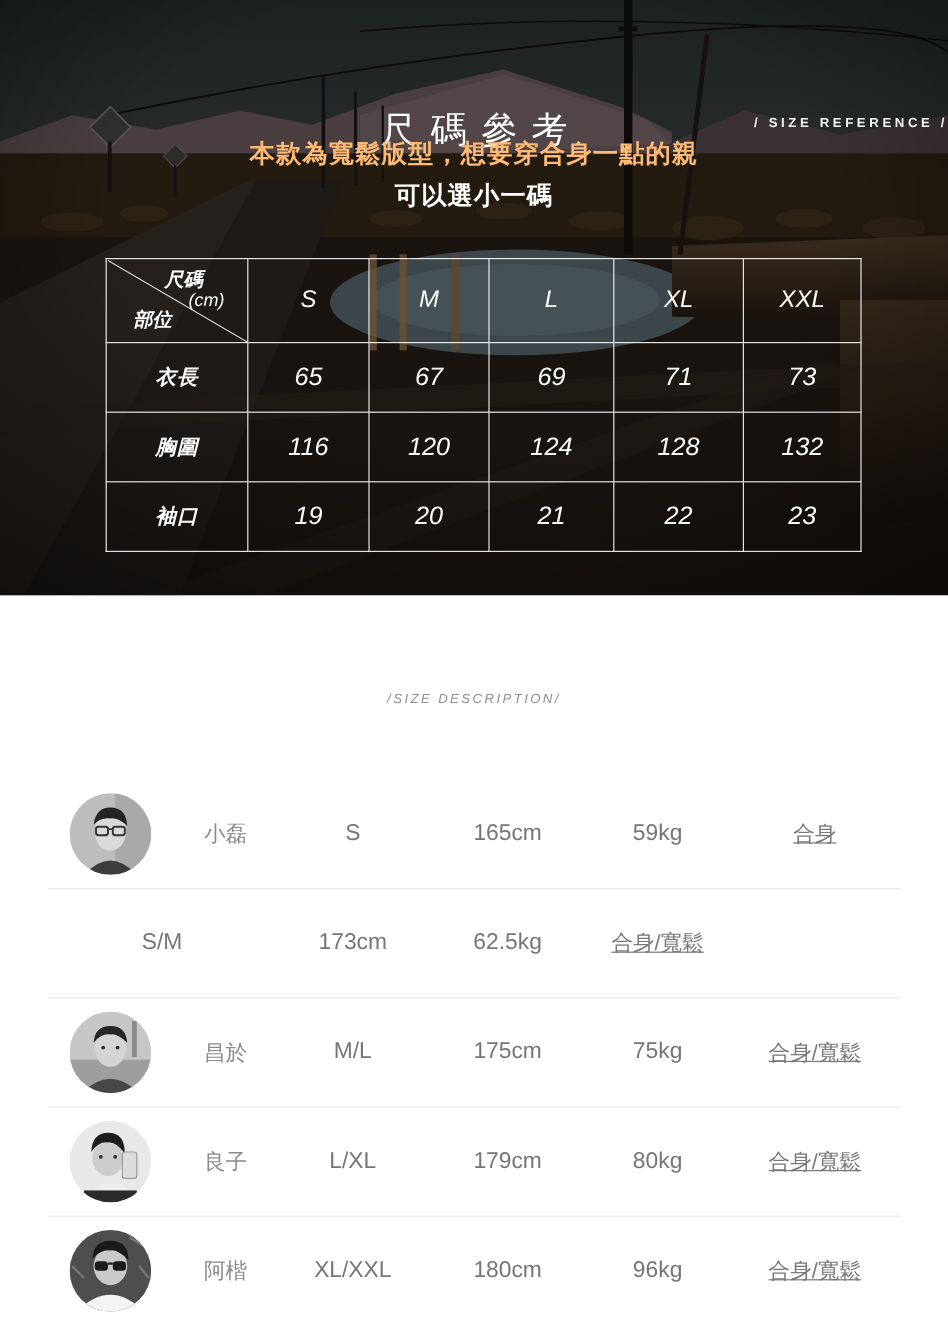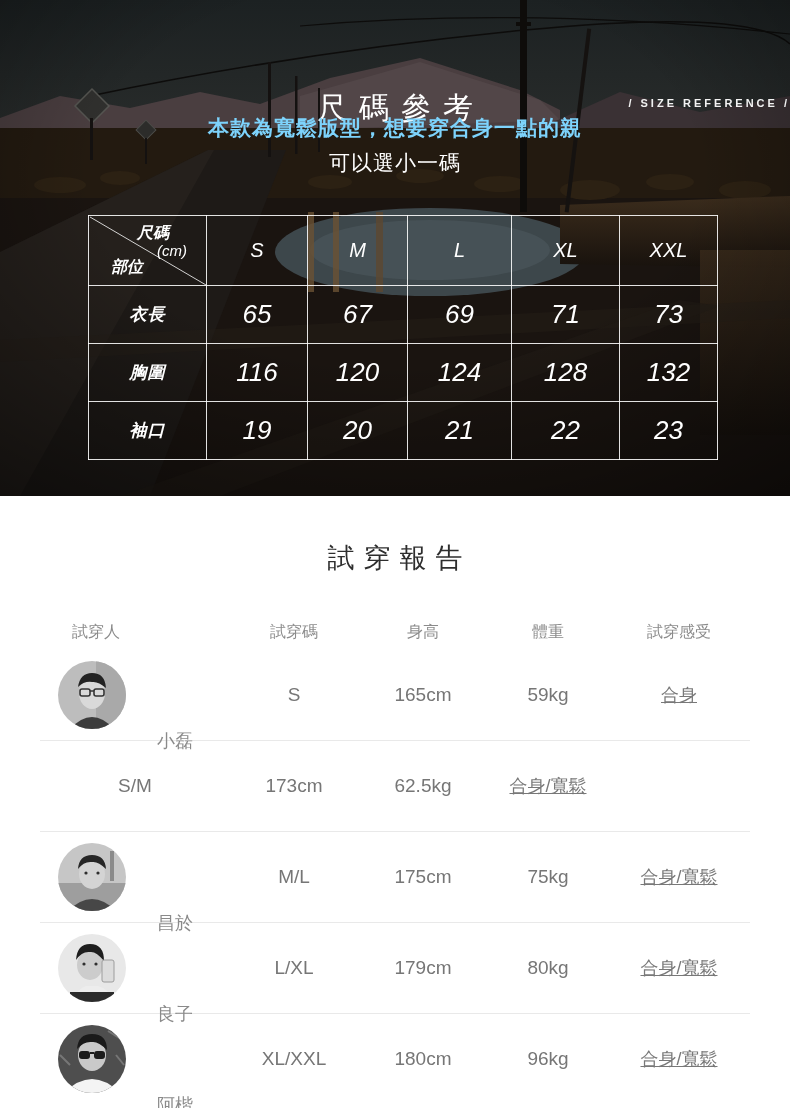--- a/index.html
+++ b/index.html
@@ -7,32 +7,32 @@
         font-family:"Liberation Sans","DejaVu Sans",sans-serif;background:#ffffff;}
 
   
   .hero{position:absolute;left:0;top:0;width:790px;height:496px;background:#15110e;overflow:hidden;}
   .hero-art{position:absolute;left:0;top:0;}
   .hero-title{position:absolute;left:0;top:52px;width:100%;text-align:center;
               color:#ffffff;font-size:30px;font-weight:500;letter-spacing:12px;text-indent:12px;margin-top:36px;}
   .hero-subtitle{position:absolute;left:0;top:97px;width:100%;text-align:right;
                  color:#f2f2f2;font-size:11px;letter-spacing:3px;font-weight:bold;}
   .hero-note1{position:absolute;left:0;top:114px;width:100%;text-align:center;
-              color:#7dd3fc;font-size:21px;font-weight:bold;letter-spacing:1px;}
+              color:#fdba74;font-size:21px;font-weight:bold;letter-spacing:1px;}
   .hero-note2{position:absolute;left:0;top:149px;width:100%;text-align:center;
-              color:#ffffff;font-size:21px;font-weight:normal;letter-spacing:1px;}
+              color:#ffffff;font-size:21px;font-weight:bold;letter-spacing:1px;}
 
   table.size-table{position:absolute;left:88px;top:215px;width:629px;height:245px;
                    border-collapse:collapse;table-layout:fixed;color:#ffffff;font-style:italic;}
   table.size-table td,table.size-table th{border:1px solid rgba(255,255,255,.88);
                    text-align:center;vertical-align:middle;padding:0;background:transparent;}
   table.size-table thead tr{height:70px;}
   table.size-table tbody tr{height:35px;}
   .col-letter{font-size:20px;font-weight:normal;}
-  .cell-num{font-size:26px;font-weight:normal;margin-top:24px;}
+  .cell-num{font-size:21px;font-weight:normal;margin-top:24px;}
   .cell-label{font-size:17px;font-weight:bold;letter-spacing:1px;}
   th.corner{position:relative;}
   .corner-top{position:absolute;left:48px;top:7px;font-size:16px;font-weight:bold;}
   .corner-unit{position:absolute;left:68px;top:26px;font-size:15px;font-weight:normal;}
   .corner-bottom{position:absolute;left:22px;bottom:7px;font-size:16px;font-weight:bold;}
   .corner-diag{position:absolute;left:0;top:0;}
 
   
   .fit-title{position:absolute;left:0;top:540px;width:100%;text-align:center;
              color:#2e2e2e;font-size:27px;font-weight:500;letter-spacing:9px;text-indent:9px;}
@@ -42,22 +42,22 @@
   .fit-head{position:absolute;left:40px;top:616px;width:710px;height:32px;
             color:#8b8b8b;font-size:16px;}
   .fit-head .c{text-align:center;}
   .fit-head .c1{text-align:left;padding-left:32px;}
   .fit-rows{position:absolute;left:40px;top:650px;width:710px;}
   .fit-row{height:90px;border-bottom:1px solid #e9e9e9;}
   .fit-row:last-child{border-bottom:none;}
   .cell-person{position:relative;height:90px;}
   .avatar{position:absolute;left:18px;top:50%;transform:translateY(-50%);
           width:68px;height:68px;border-radius:50%;overflow:hidden;display:block;}
-  .person-name{position:absolute;left:117px;top:50%;transform:translateY(-50%);
-               color:#8a8a8a;font-size:18px;white-space:nowrap;margin-top:46px;}
+  .person-name{position:absolute;left:130px;top:50%;transform:translateY(-50%);
+               color:#8a8a8a;font-size:18px;white-space:nowrap;}
   .fit-val{text-align:center;color:#767676;font-size:19px;}
   .fit-feel{text-align:center;color:#787878;font-size:18px;text-decoration:underline;}
 </style>
 </head>
 <body>
 
 <div class="page">
 
   <div class="hero">
 
@@ -189,29 +189,22 @@
           <td class="cell-num">19</td>
           <td class="cell-num">20</td>
           <td class="cell-num">21</td>
           <td class="cell-num">22</td>
           <td class="cell-num">23</td>
         </tr>
       </tbody>
     </table>
   </div>
 
-  <div class="fit-title">試穿報告</div>
-
-  <div class="fit-head fit-grid">
-    <div class="c c1">試穿人</div>
-    <div class="c">試穿碼</div>
-    <div class="c">身高</div>
-    <div class="c">體重</div>
-    <div class="c">試穿感受</div>
-  </div>
+  <div class="fit-subtitle">/SIZE DESCRIPTION/</div>
+
 
   <div class="fit-rows">
 
     <div class="fit-row fit-grid">
       <div class="cell-person">
         <svg class="avatar" viewBox="0 0 68 68">
           <rect width="68" height="68" fill="#bdbdbd"></rect>
             <rect x="38" width="30" height="68" fill="#a9a9a9"></rect>
           <path d="M12,68 Q34,44 56,68 Z" fill="#3c3c3c"></path>
           <ellipse cx="34" cy="32" rx="13" ry="16" fill="#d9d9d9"></ellipse>

